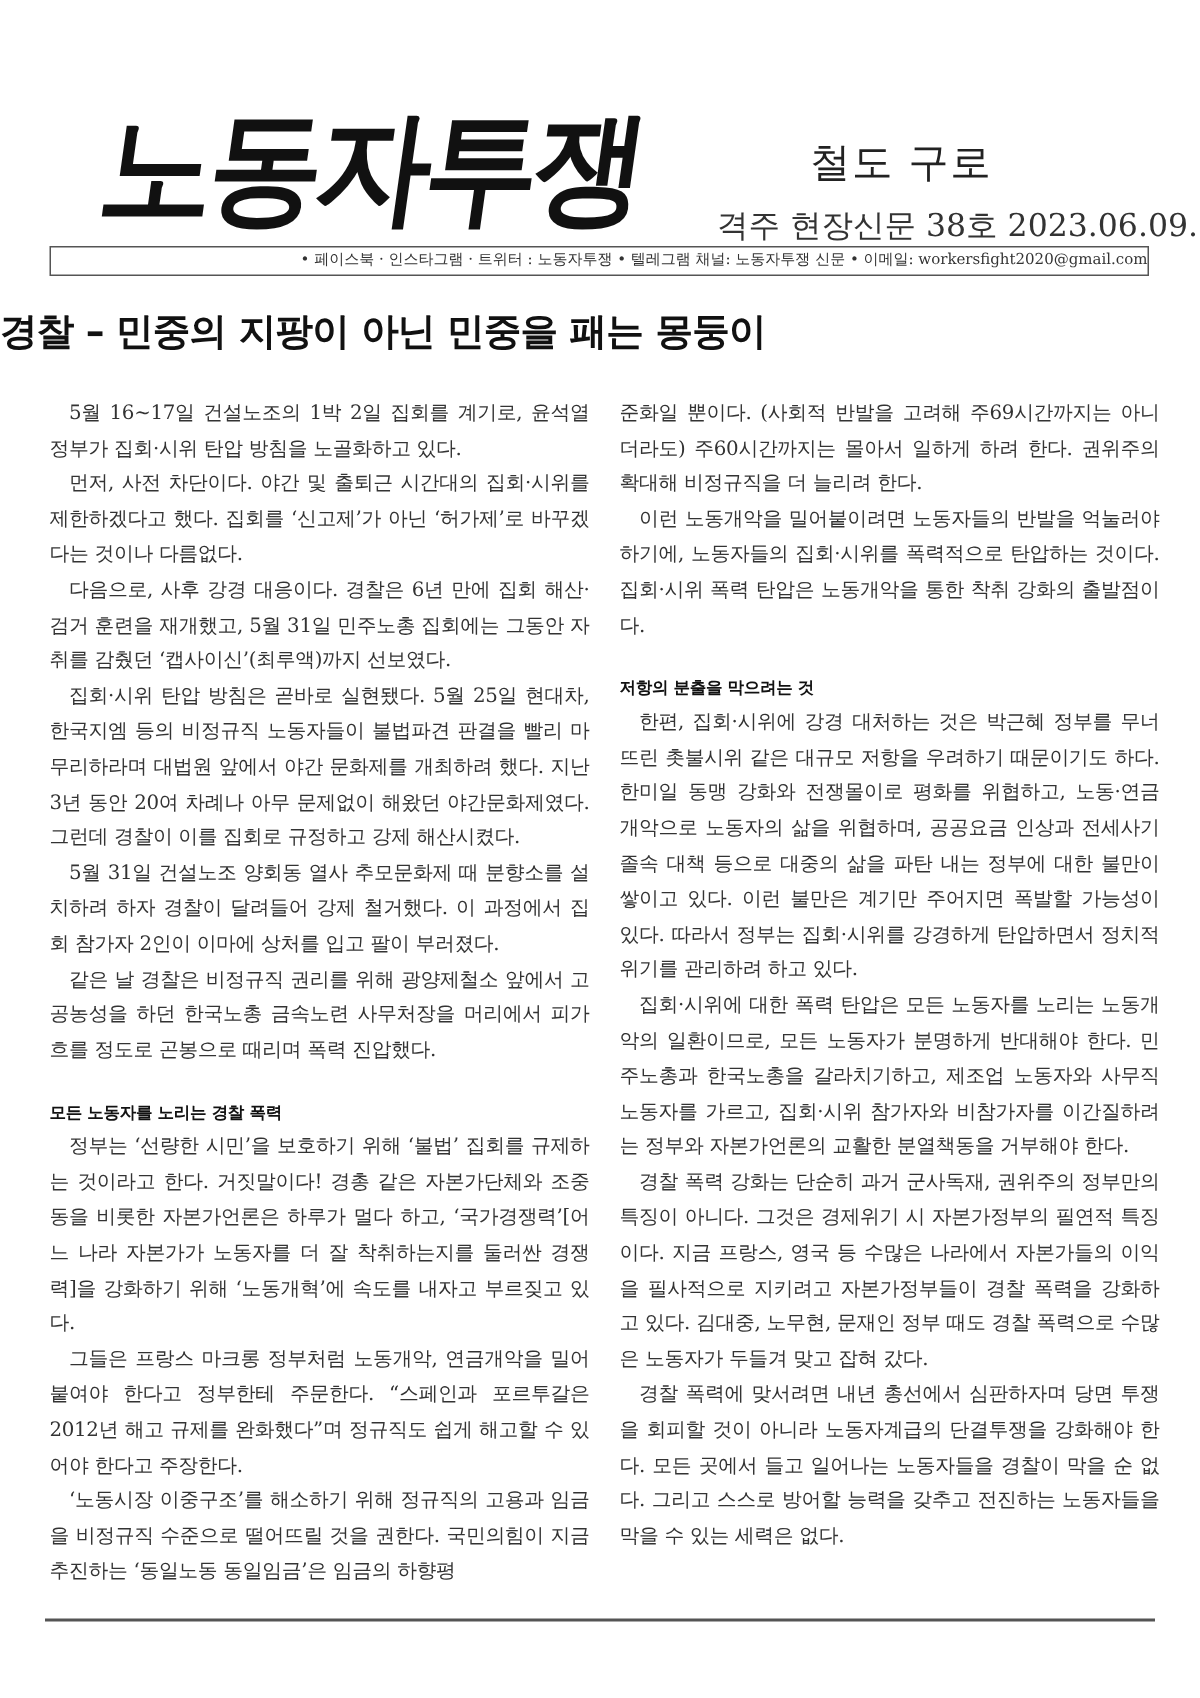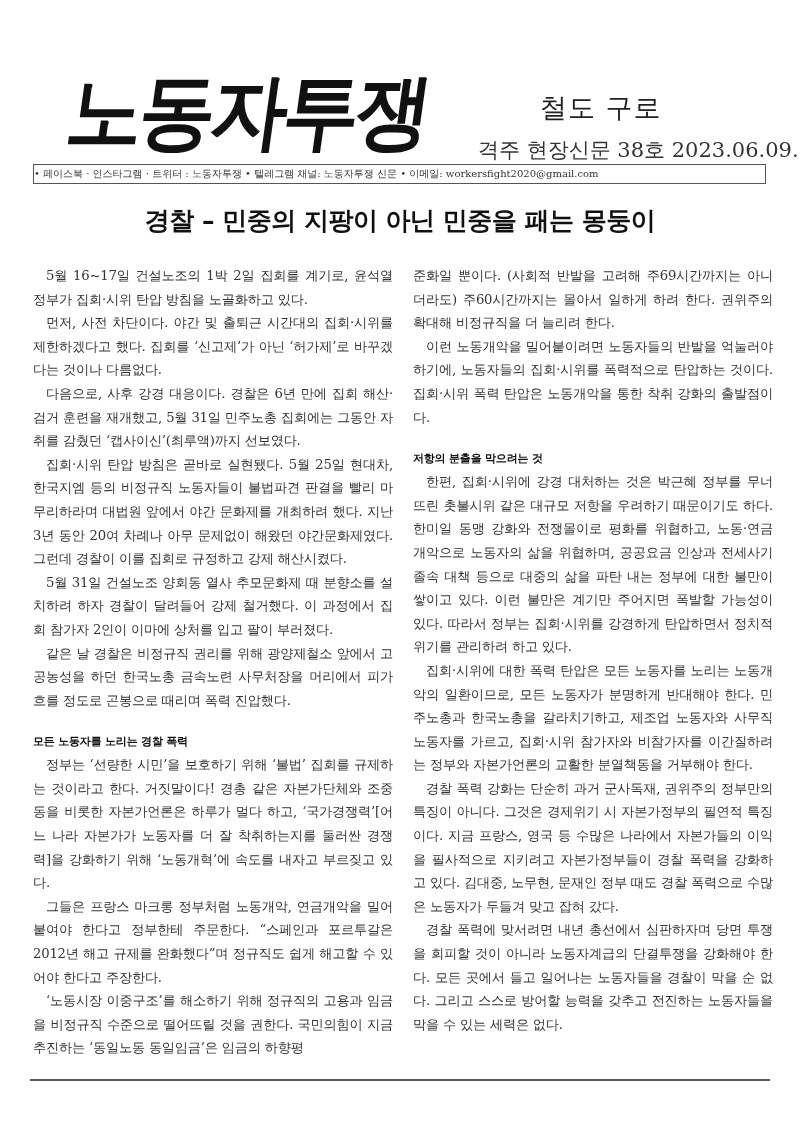--- a/index.html
+++ b/index.html
@@ -15,24 +15,24 @@
       font-family: "DejaVu Serif", serif; font-size: 27px; color: #222; letter-spacing: 1px; margin-top: 20px;
     }
     .masthead-issue {
       position: absolute; left: 478px; top: 136px;
       font-family: "DejaVu Serif", serif; font-size: 21px; color: #333;
     }
     .contact-bar {
       position: absolute; left: 33px; top: 164px; width: 733px; height: 20px;
       border: 1.5px solid #555; box-sizing: border-box;
       font-family: "DejaVu Serif", serif; font-size: 10px; color: #333;
-      text-align: left; line-height: 17px;
+      text-align: right; line-height: 17px;
     }
     .headline {
-      position: absolute; left: 0; top: 204px; width: 800px; text-align: center;
+      position: absolute; left: 0; top: 204px; width: 800px; 
       font-family: "DejaVu Sans", sans-serif; font-weight: bold; font-size: 25px;
       color: #111; letter-spacing: -0.5px;
     }
     .col {
       position: absolute; top: 264px; width: 360px;
       font-family: "DejaVu Serif", serif; font-size: 13.2px; line-height: 23.6px;
       color: #333; text-align: justify; letter-spacing: -0.2px;
     }
     .col.left { left: 33px; }
     .col.right { left: 413px; }

